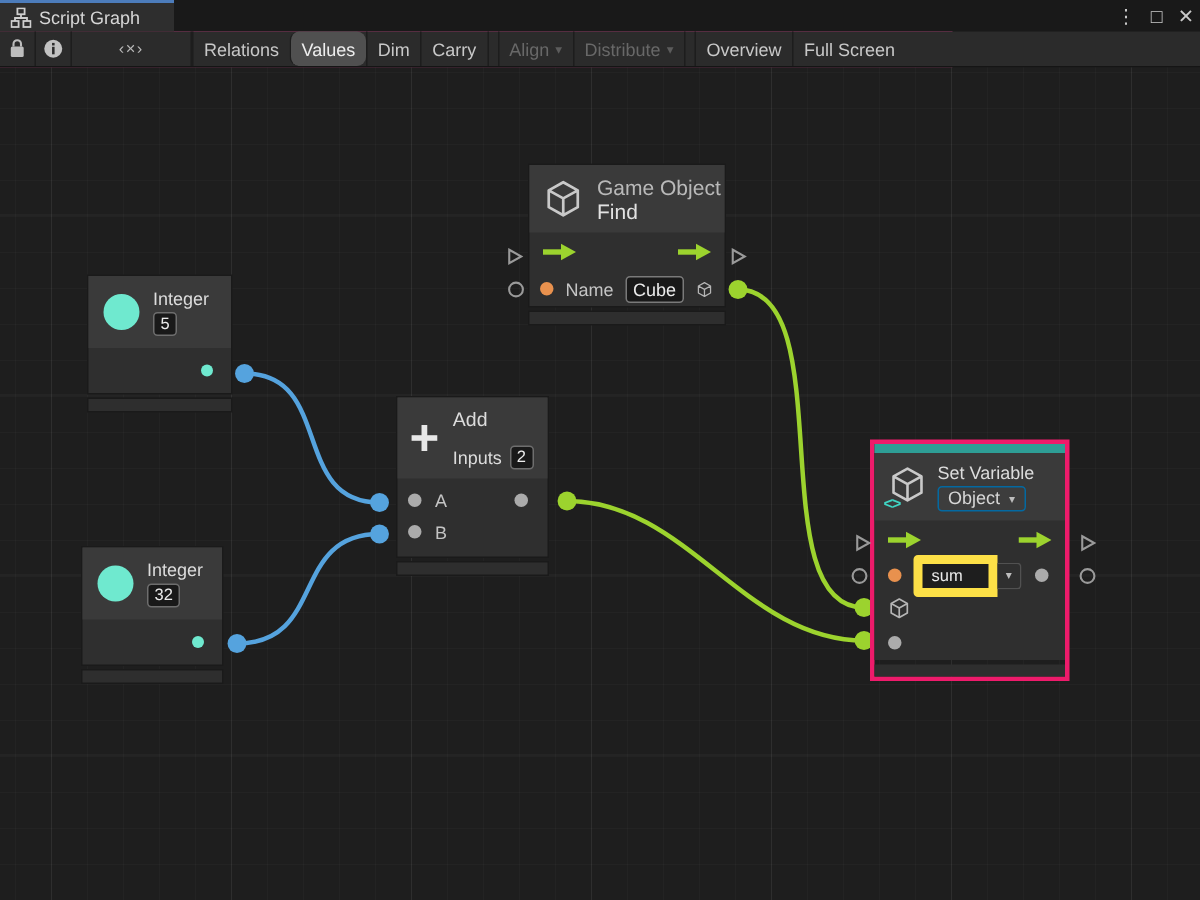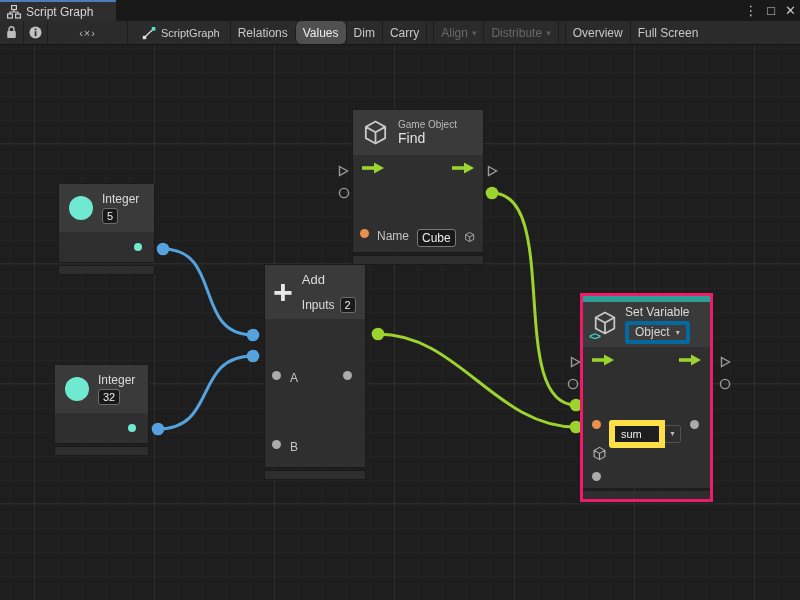--- a/index.html
+++ b/index.html
@@ -45,24 +45,24 @@
     background-position:0 98px, 34px 0, 0 3px, 10px 0; }
   #wire-svg { position:absolute; left:0; top:0; width:800px; height:555px; }
 
   
   .node { position:absolute; }
   .n-main { background:#2f2f2f; box-shadow:0 0 0 1px #1a1a1a; }
   .n-header { background:#3a3a3a; display:flex; align-items:center; }
   .n-footer { height:8px; background:#2e2e2e; box-shadow:0 0 0 1px #1a1a1a; margin-top:4px; }
   .n-title { color:#dcdcdc; font-size:12px; }
   .n-title-lg { color:#e2e2e2; font-size:14px; }
-  .n-sub { color:#b9b9b9; font-size:10px; }
+  .n-sub { color:#b9b9b9; font-size:14px; }
   .field { display:inline-block; background:#191919; border:1px solid #6e6e6e; border-radius:3px;
            color:#ececec; font-size:11px; padding:0 4px; line-height:14px; }
-  .port-row { display:flex; align-items:flex-start; color:#c4c4c4; font-size:12px;margin-top:48px; }
+  .port-row { display:flex; align-items:center; color:#c4c4c4; font-size:12px; }
   .dot { width:9px; height:9px; border-radius:50%; flex:none; }
   .dot-sm { width:8px; height:8px; border-radius:50%; flex:none; }
 
   
   .int-node .n-header { height:48px; padding-left:10px; gap:9px; }
   .int-circle { width:24px; height:24px; border-radius:50%; flex:none; }
   .int-node .n-body { height:30px; display:flex; align-items:center; justify-content:flex-end; padding-right:12px; }
 
   
   .add-node .n-header { height:54px; padding-left:8px; gap:9px; }
@@ -74,21 +74,21 @@
   .find-node .n-header { height:45px; padding-left:9px; gap:9px; }
   .find-node .flow-row { height:26px; padding:0 9px; display:flex; align-items:center; justify-content:space-between; }
   .find-node .name-row { height:23px; padding:0 8px 0 7px; gap:8px; }
 
   
   .sv-wrap { border:3px solid #ee1b6b; }
   .sv-strip { height:6px; }
   .sv-node .n-header { height:45px; padding-left:7px; gap:7px; }
   .sv-icon { position:relative; width:28px; height:30px; flex:none; }
   .sv-icon .angle { position:absolute; left:-1px; bottom:-2px; font-size:11px; font-weight:bold; letter-spacing:-1px; }
-  .dd-btn { display:inline-flex; align-items:center; gap:6px; background:#3d3d3d; border:4px solid #0369a1;
+  .dd-btn { display:inline-flex; align-items:center; gap:6px; background:#3d3d3d; border:1px solid #0369a1;
             border-radius:3px; color:#d6d6d6; font-size:12px; padding:0 6px; line-height:15px; }
   .dd-btn .caret { font-size:8px; color:#bdbdbd; }
   .sv-node .flow-row { height:25px; padding:0 9px; display:flex; align-items:center; justify-content:space-between; }
   .sv-node .name-row { height:23px; padding:0 11px 0 9px; gap:8px; }
   .sum-dd { display:flex; align-items:center; flex:1; }
   .sum-field { background:#1e1e1e; border:6px solid #fde047; border-radius:3px 0 0 3px; color:#ececec;
                font-size:11px; padding:0 6px; line-height:16px; width:56px; }
   .sum-caret { background:#2f2f2f; border:1px solid #515151; border-left:none; border-radius:0 3px 3px 0;
                width:16px; line-height:16px; text-align:center; font-size:8px; color:#bdbdbd; }
   .sv-node .cube-row { height:21px; padding:0 9px; display:flex; align-items:center; }
@@ -130,28 +130,20 @@
     </div>
     <div class="tb-btn tb-icon-btn">
       <svg width="13" height="13" viewBox="0 0 13 13">
         <circle cx="6.5" cy="6.5" r="6" fill="#c2c2c2"></circle>
         <rect x="5.7" y="5.2" width="1.7" height="5" fill="#2b2b2b"></rect>
         <rect x="5.7" y="2.6" width="1.7" height="1.7" fill="#2b2b2b"></rect>
       </svg>
     </div>
     <div class="tb-btn tb-code-btn">
       <span>‹×›</span>
-    </div>
-    <div class="graph-ref">
-      <svg class="icon14" viewBox="0 0 14 14">
-        <path d="M2.5,11.5 L7,7 L11,3.5" fill="none" stroke="#e0e0e0" stroke-width="1.3"></path>
-        <rect x="0.8" y="9.8" width="3.4" height="3.4" fill="#e0e0e0"></rect>
-        <rect x="9.8" y="1" width="3.6" height="3.6" fill="#57e6c4"></rect>
-      </svg>
-      <span>ScriptGraph</span>
     </div>
     <div class="tb-right" id="tb-right">
         <div class="tbtn">
           <span>Relations</span>
         </div>
         <div class="tbtn active">
           <span>Values</span>
         </div>
         <div class="tbtn">
           <span>Dim</span>

